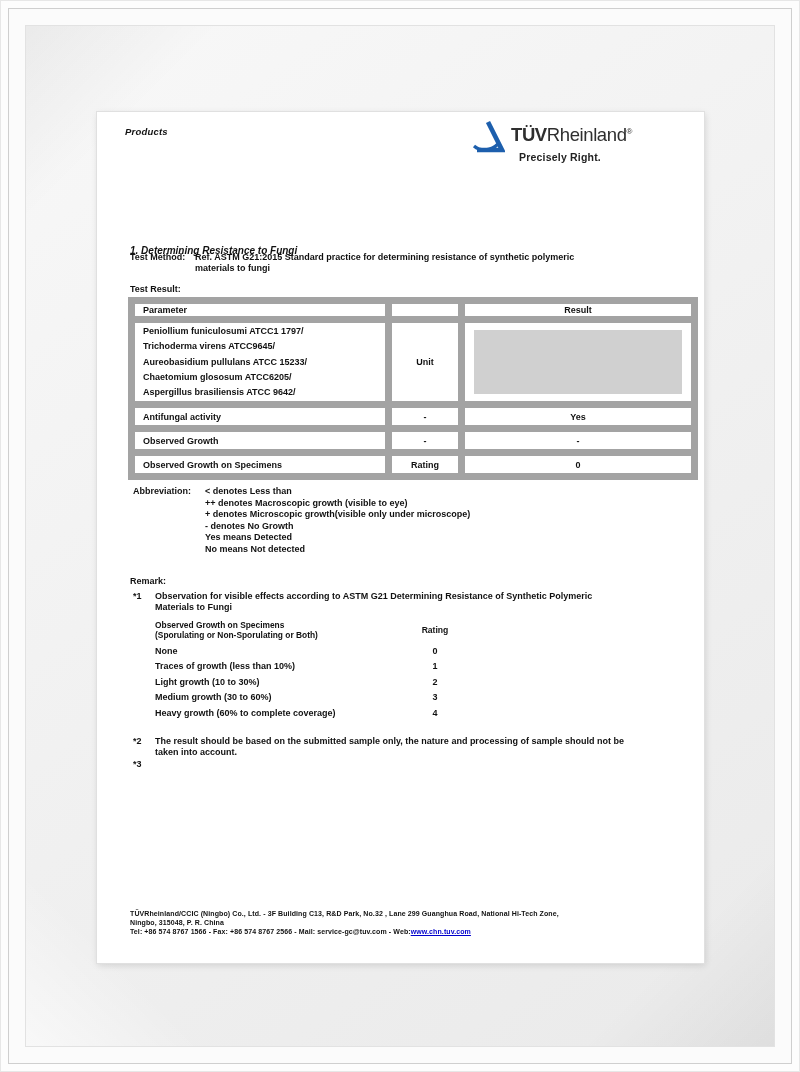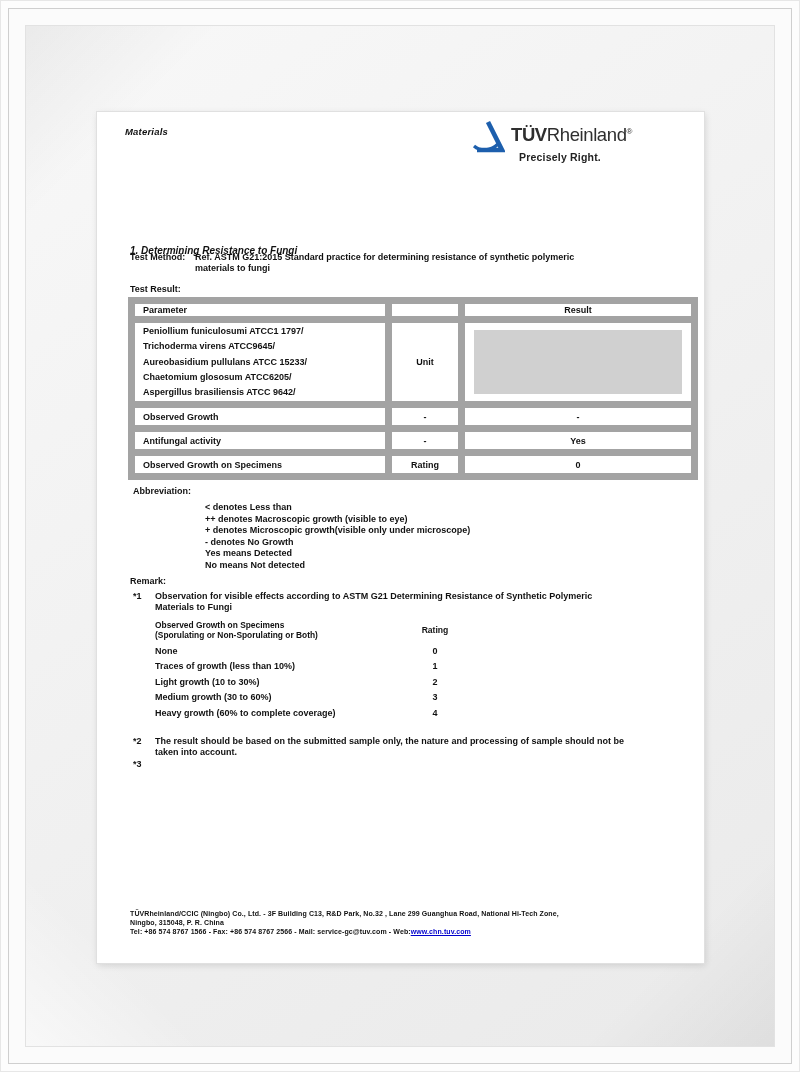--- a/index.html
+++ b/index.html
@@ -52,21 +52,21 @@
   .tblB{width:512px;border:2px solid #000;}
   .tblB td{border:7px solid #a3a3a3;font-size:9px;padding:1px 8px;vertical-align:middle;}
   .c1{width:234px;} .c2{width:50px;text-align:center;} .c3{width:210px;text-align:center;}
   .param-h{height:14px;}
   .fungi-line{line-height:15.3px;white-space:nowrap;}
   .graybox{height:64px;margin:2px 1px;background:#d0d0d0;}
   .rowd td{height:15px;}
 
   
   .abbr-label{left:36px;top:374px;font-size:9px;}
-  .abbr-lines{left:108px;top:390px;font-size:9px;line-height:11.6px;}
+  .abbr-lines{left:108px;top:374px;font-size:9px;line-height:11.6px;}
 
   
   .remark-label{left:33px;top:464px;font-size:9px;}
   .m1{left:36px;top:479px;font-size:9px;}
   .t1{left:58px;top:479px;width:478px;font-size:9px;line-height:11px;}
   .growth{left:58px;top:508px;width:320px;font-size:9px;}
   .growth .hdr{display:flex;}
   .growth .hdr .hl{width:250px;font-size:8.4px;line-height:10px;}
   .growth .hdr .hr{width:60px;text-align:center;font-size:8.6px;align-self:center;}
   .growth .grow{display:flex;margin-top:5.5px;}
@@ -85,21 +85,21 @@
 <body>
 
 <div class="scene">
   <div class="frame-edge"></div>
   <div class="frame-line1"></div>
   <div class="frame-mat"></div>
   <div class="frame-line2"></div>
 
   <div class="page">
 
-    <div class="abs products">Materials</div>
+    <div class="abs products">Products</div>
 
     <svg class="abs logo-tri" viewBox="0 0 34 36">
       <path d="M17 3 L31 31 L6 31" fill="none" stroke="#1d5fad" stroke-width="4.6" stroke-linejoin="miter"></path>
       <path d="M3 27 C 10 33, 20 32, 27 25" fill="none" stroke="#1d5fad" stroke-width="3.2"></path>
     </svg>
     <div class="abs brand">
       <span class="b1">TÜV</span><span class="b2">Rheinland</span><span class="reg">®</span>
     </div>
     <div class="abs tagline">Precisely Right.</div>
 
@@ -124,28 +124,28 @@
             <div class="fungi-line">Aureobasidium pullulans ATCC 15233/</div>
             <div class="fungi-line">Chaetomium glososum ATCC6205/</div>
             <div class="fungi-line">Aspergillus brasiliensis ATCC 9642/</div>
           </td>
           <td class="c2">Unit</td>
           <td class="c3">
                 <div class="graybox"></div>
               </td>
         </tr>
         <tr class="rowd">
+          <td class="c1">Antifungal activity</td>
+          <td class="c2">-</td>
+          <td class="c3">Yes</td>
+        </tr>
+        <tr class="rowd">
           <td class="c1">Observed Growth</td>
           <td class="c2">-</td>
           <td class="c3">-</td>
-        </tr>
-        <tr class="rowd">
-          <td class="c1">Antifungal activity</td>
-          <td class="c2">-</td>
-          <td class="c3">Yes</td>
         </tr>
         <tr class="rowd">
           <td class="c1">Observed Growth on Specimens</td>
           <td class="c2">Rating</td>
           <td class="c3">0</td>
         </tr>
       </tbody>
         </table>
     </div>
 

